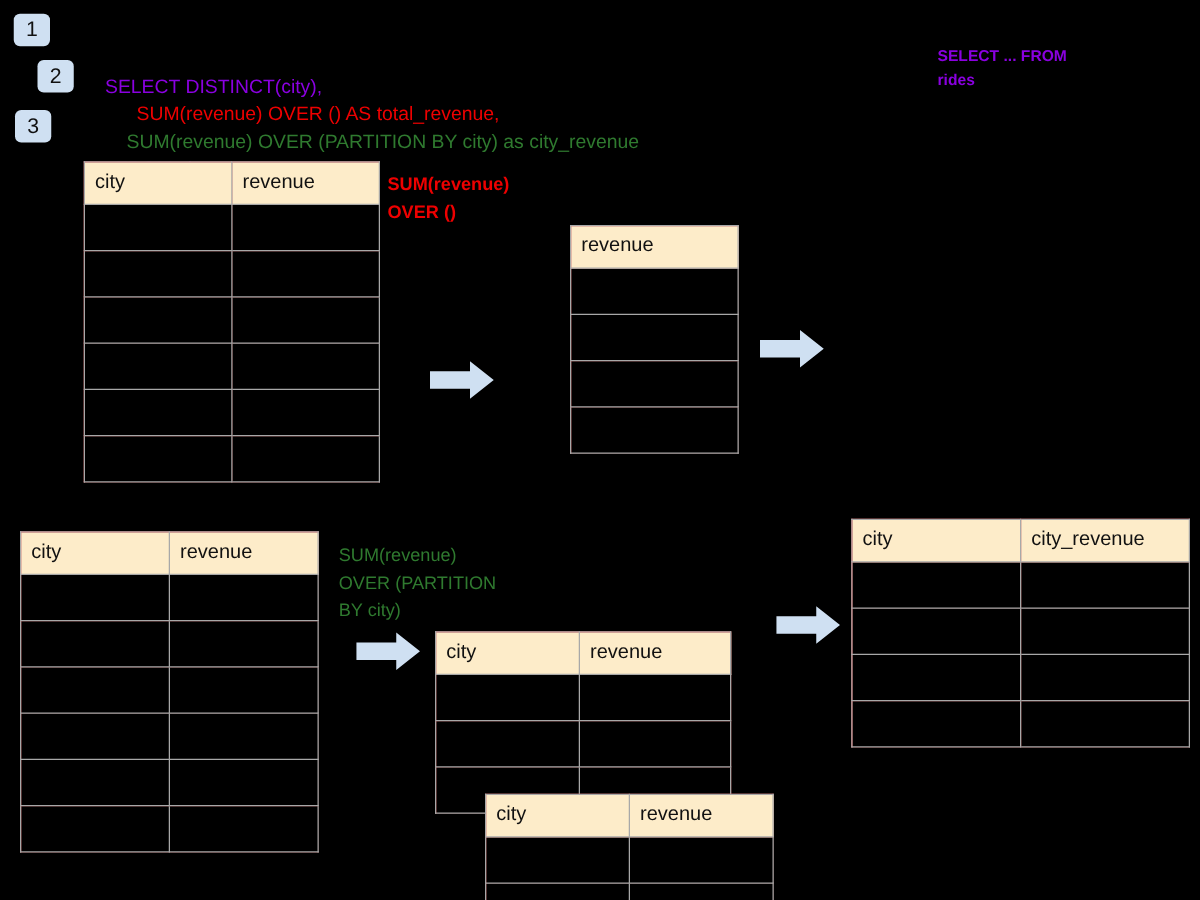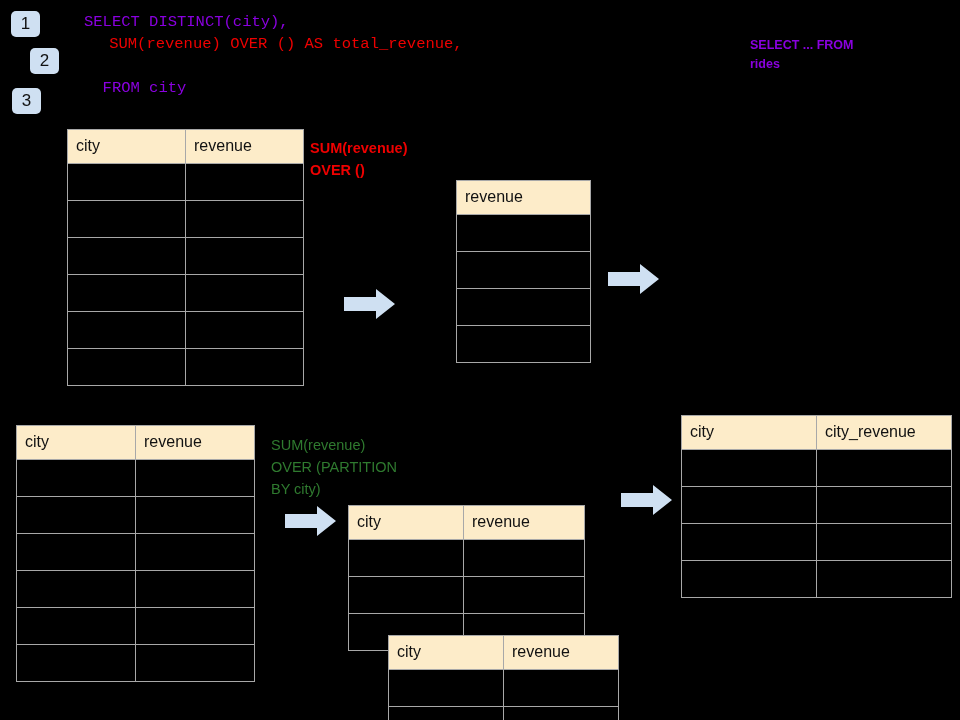--- a/index.html
+++ b/index.html
@@ -27,25 +27,26 @@
     color: #111111;
     font-family: "Liberation Sans", sans-serif;
     font-size: 17px;
     line-height: 26px;
     text-align: center;
   }
 
   
   .sql {
     position: absolute;
-    font-family: Liberation Mono, monospace;
+    font-family: Liberation Sans, sans-serif;
     font-size: 15.5px;
     line-height: 22px;
     white-space: pre;
     letter-spacing: 0px;
+    margin-top: 48px;
   }
   .sql-purple { color: #8a00e0; }
   .sql-red    { color: #ee0000; }
   .sql-green  { color: #2f7a2f; }
 
   .note {
     position: absolute;
     font-family: Liberation Sans, sans-serif;
     font-size: 14.5px;
     line-height: 22px;
@@ -91,21 +92,22 @@
 </head>
 <body>
 
 <div id="canvas">
 
   <div class="badge" style="left:11px; top:11px;">1</div>
   <div class="badge" style="left:30px; top:48px;">2</div>
   <div class="badge" style="left:12px; top:88px;">3</div>
 
   <div class="sql sql-purple" style="left:84px; top:11px;">SELECT DISTINCT(city),</div>
-  <div class="sql sql-red" style="left:72px; top:33px;">    SUM(revenue) OVER () AS total_revenue,</div>
+  <div class="sql sql-red" style="left:92px; top:33px;">    SUM(revenue) OVER () AS total_revenue,</div>
+  <div class="sql sql-green" style="left:84px; top:55px;">    SUM(revenue) OVER (PARTITION BY city) as city_revenue</div>
   <div class="sql sql-purple" style="left:84px; top:77px;">  FROM city</div>
 
   <div class="note note-purple" style="left:750px; top:36px;">SELECT ... FROM
 rides</div>
 
   <div class="note note-red" style="left:310px; top:137px;">SUM(revenue)
 OVER ()</div>
 
   <div class="note note-green" style="left:271px; top:434px;">SUM(revenue)
 OVER (PARTITION

